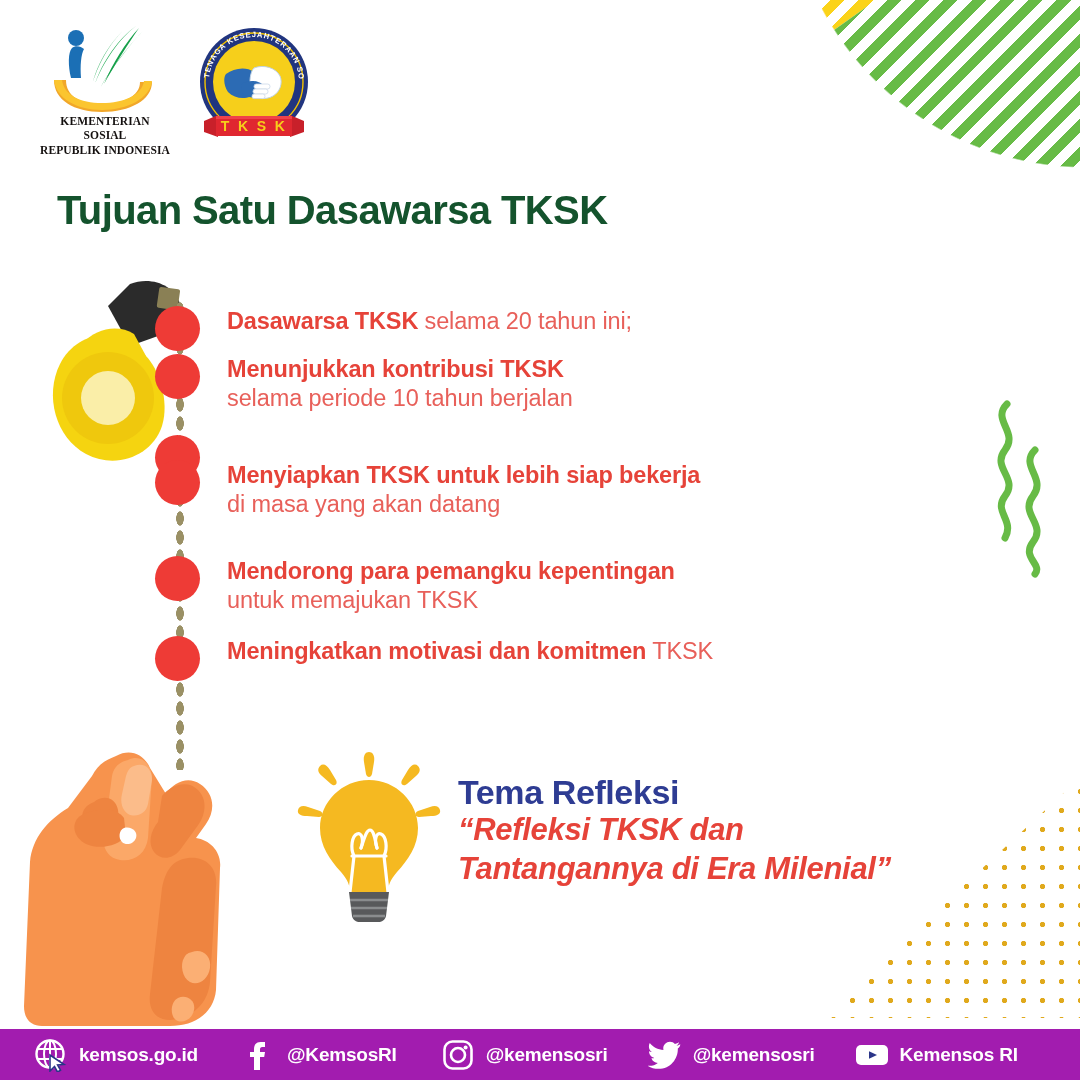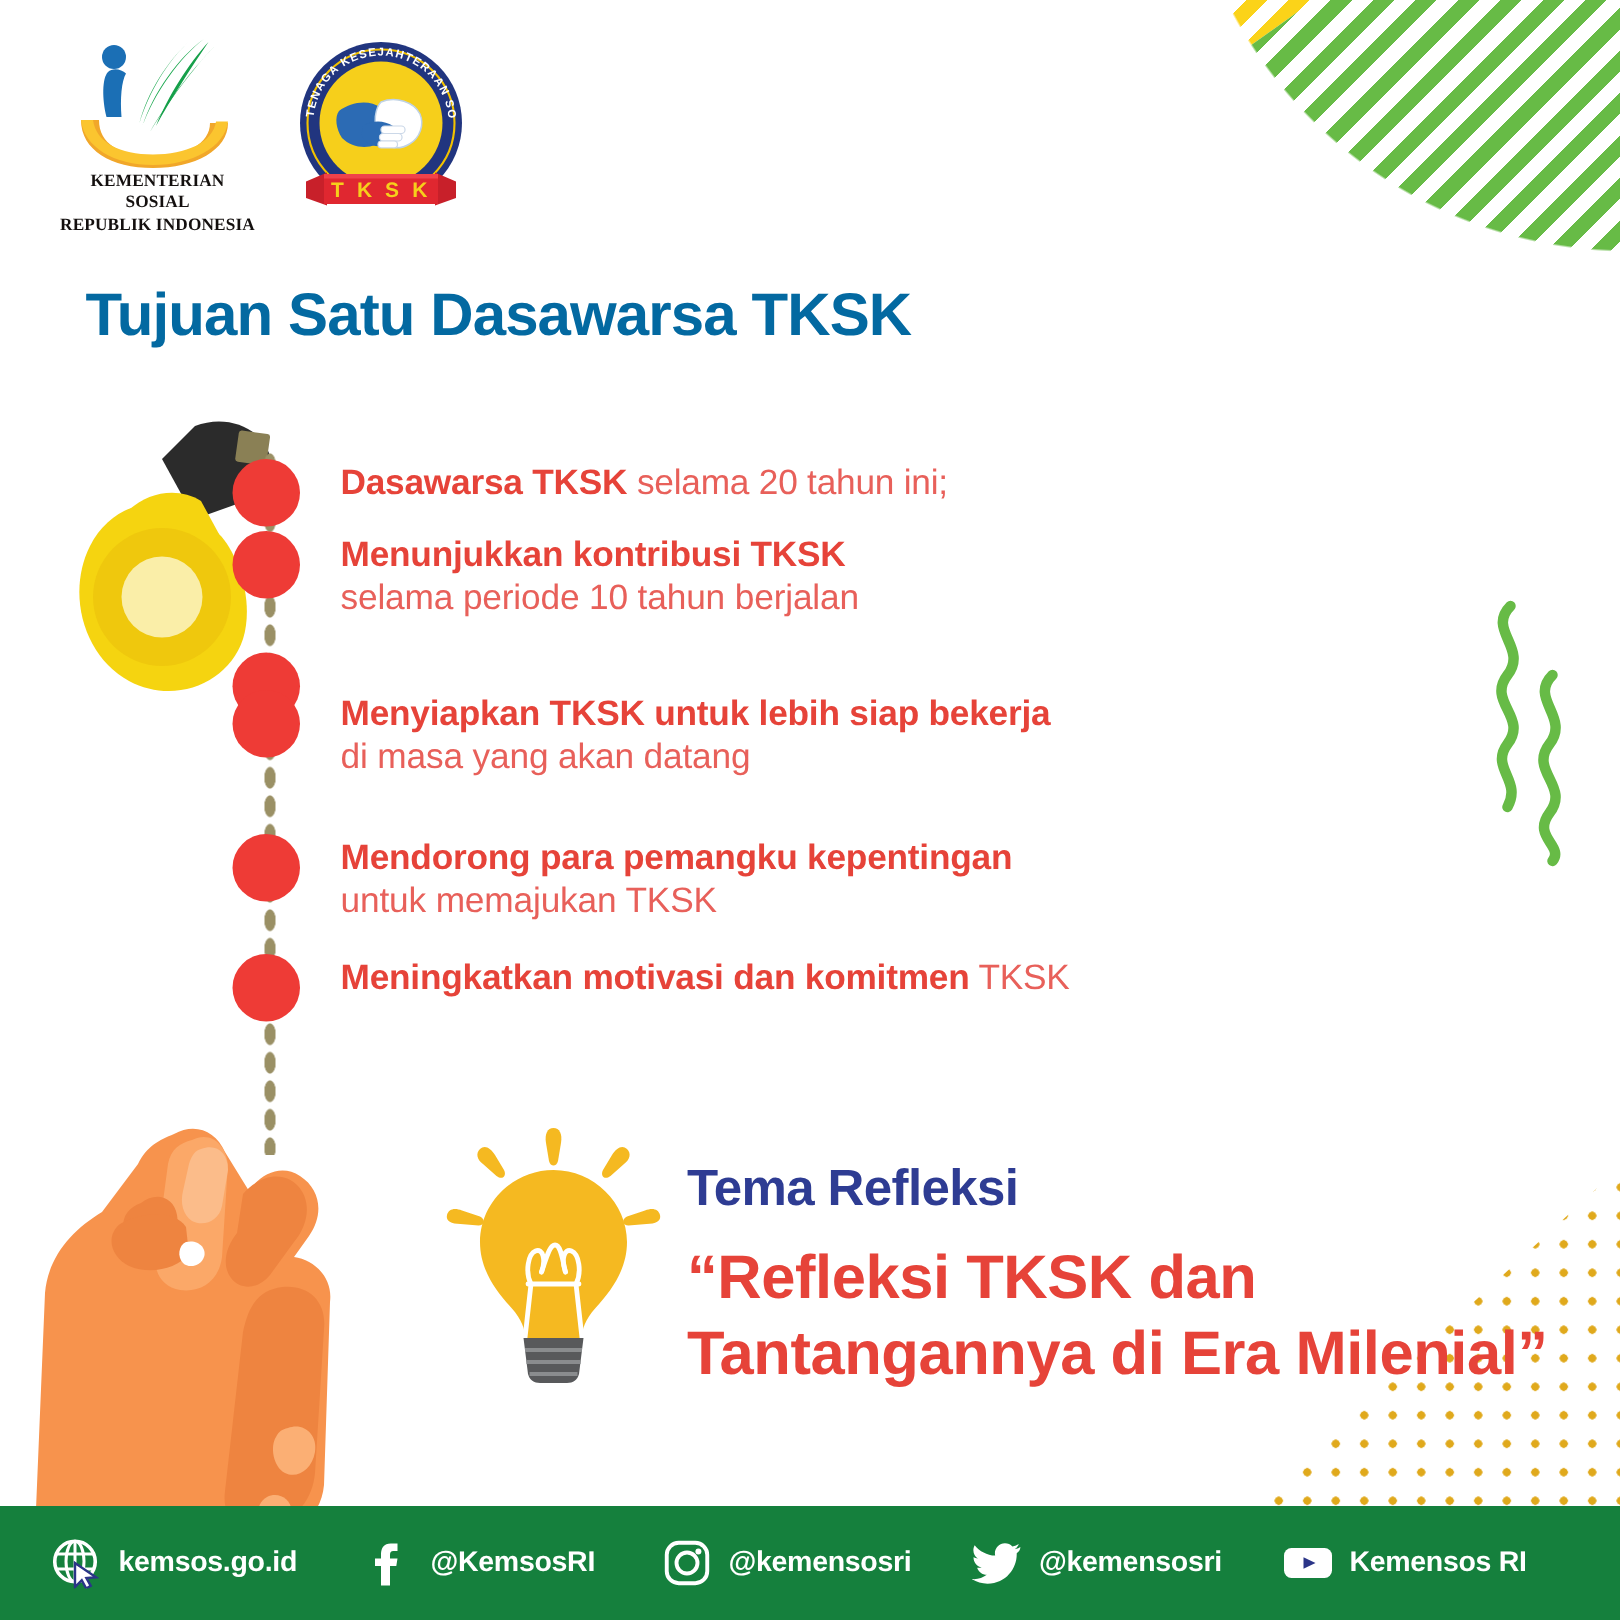--- a/index.html
+++ b/index.html
@@ -51,21 +51,21 @@
   }
   .logo-kemensos .l2 {
     font-family:"Liberation Serif", serif; font-weight:bold;
     font-size:11.5px; color:#14100F; letter-spacing:.1px; line-height:1.25; display:block;
   }
   .logo-tksk { width:120px; height:130px; margin-top:2px; }
 
   
   .page-title {
     position:absolute; left:57px; top:188px;
-    font-size:40px; font-weight:bold; color:#0369a1;
+    font-size:40px; font-weight:bold; color:#14532d;
     letter-spacing:-0.6px; white-space:nowrap;
   }
 
   
   .cord-bulb { position:absolute; left:34px; top:272px; }
 
   
   .chain {
     position:absolute; left:175px; top:300px;
     width:10px; height:470px;
@@ -97,29 +97,29 @@
 
   
   .theme { position:absolute; left:296px; top:752px; display:flex; align-items:flex-start; }
   .theme-bulb { width:150px; height:170px; flex:0 0 auto; }
   .theme-copy { margin-left:12px; padding-top:22px; }
   .theme-title {
     font-size:34px; font-weight:bold; color:#2E3C93; letter-spacing:-0.4px;
     line-height:1.1; display:block;
   }
   .theme-quote {
-    margin-top:15px; font-size:41px; font-weight:bold; color:#E64339;
-    line-height:1.24; letter-spacing:-0.3px;
+    margin-top:0; font-size:31px; font-weight:bold; color:#E64339;
+    line-height:1.24; letter-spacing:-0.3px;font-style:italic;
   }
   .theme-quote span { display:block; }
 
   
   .footer {
-    position:absolute; left:0; right:0; bottom:0; height:76px;
-    background:#15803d; display:flex; align-items:center;
+    position:absolute; left:0; right:0; bottom:0; height:51px;
+    background:#a21caf; display:flex; align-items:center;
     padding-left:34px; gap:0;
   }
   .social { display:flex; align-items:center; }
   .social .ic { width:34px; height:34px; display:block; flex:0 0 auto; }
   .social .lbl {
     color:#ffffff; font-size:19px; font-weight:bold; letter-spacing:-0.2px;
     margin-left:11px; white-space:nowrap;
   }
   .sp-1 { width:44px; } .sp-2 { width:44px; } .sp-3 { width:40px; } .sp-4 { width:40px; }
 </style>

